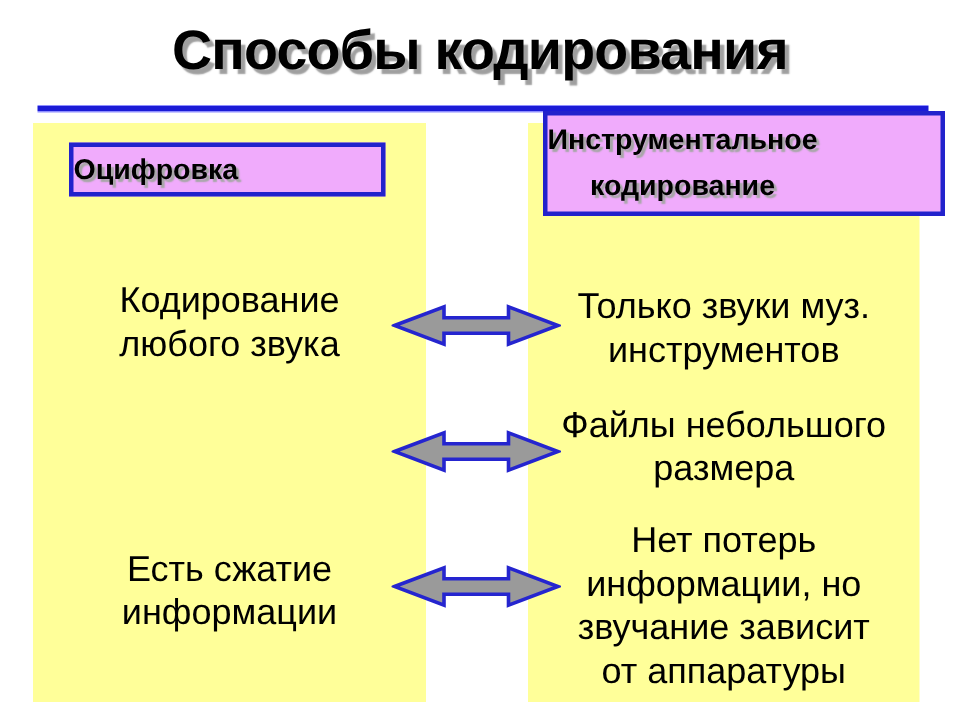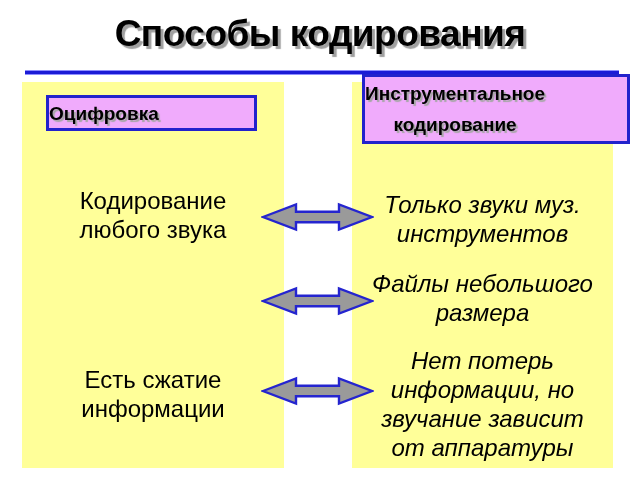--- a/index.html
+++ b/index.html
@@ -57,21 +57,21 @@
   .header-left  { left: 46px;  top: 95px; width: 211px; height: 36px; }
   .header-right { left: 362px; top: 74px; width: 268px; height: 70px; }
   .row-text {
     position: absolute;
     text-align: center;
     font-size: 24px;
     line-height: 29px;
     white-space: pre-line;
   }
   .rleft  { left: 22px;  width: 262px; }
-  .rright { left: 352px; width: 261px; font-style: italic; }
+  .rright { left: 352px; width: 261px; }
   .l1 { top: 186px; }
   .l2 { top: 269px; }
   .l3 { top: 365px; }
   .r1 { top: 190px; }
   .r2 { top: 269px; }
   .r3 { top: 346px; }
   .arrow {
     position: absolute;
     left: 261px;
     width: 113px;

